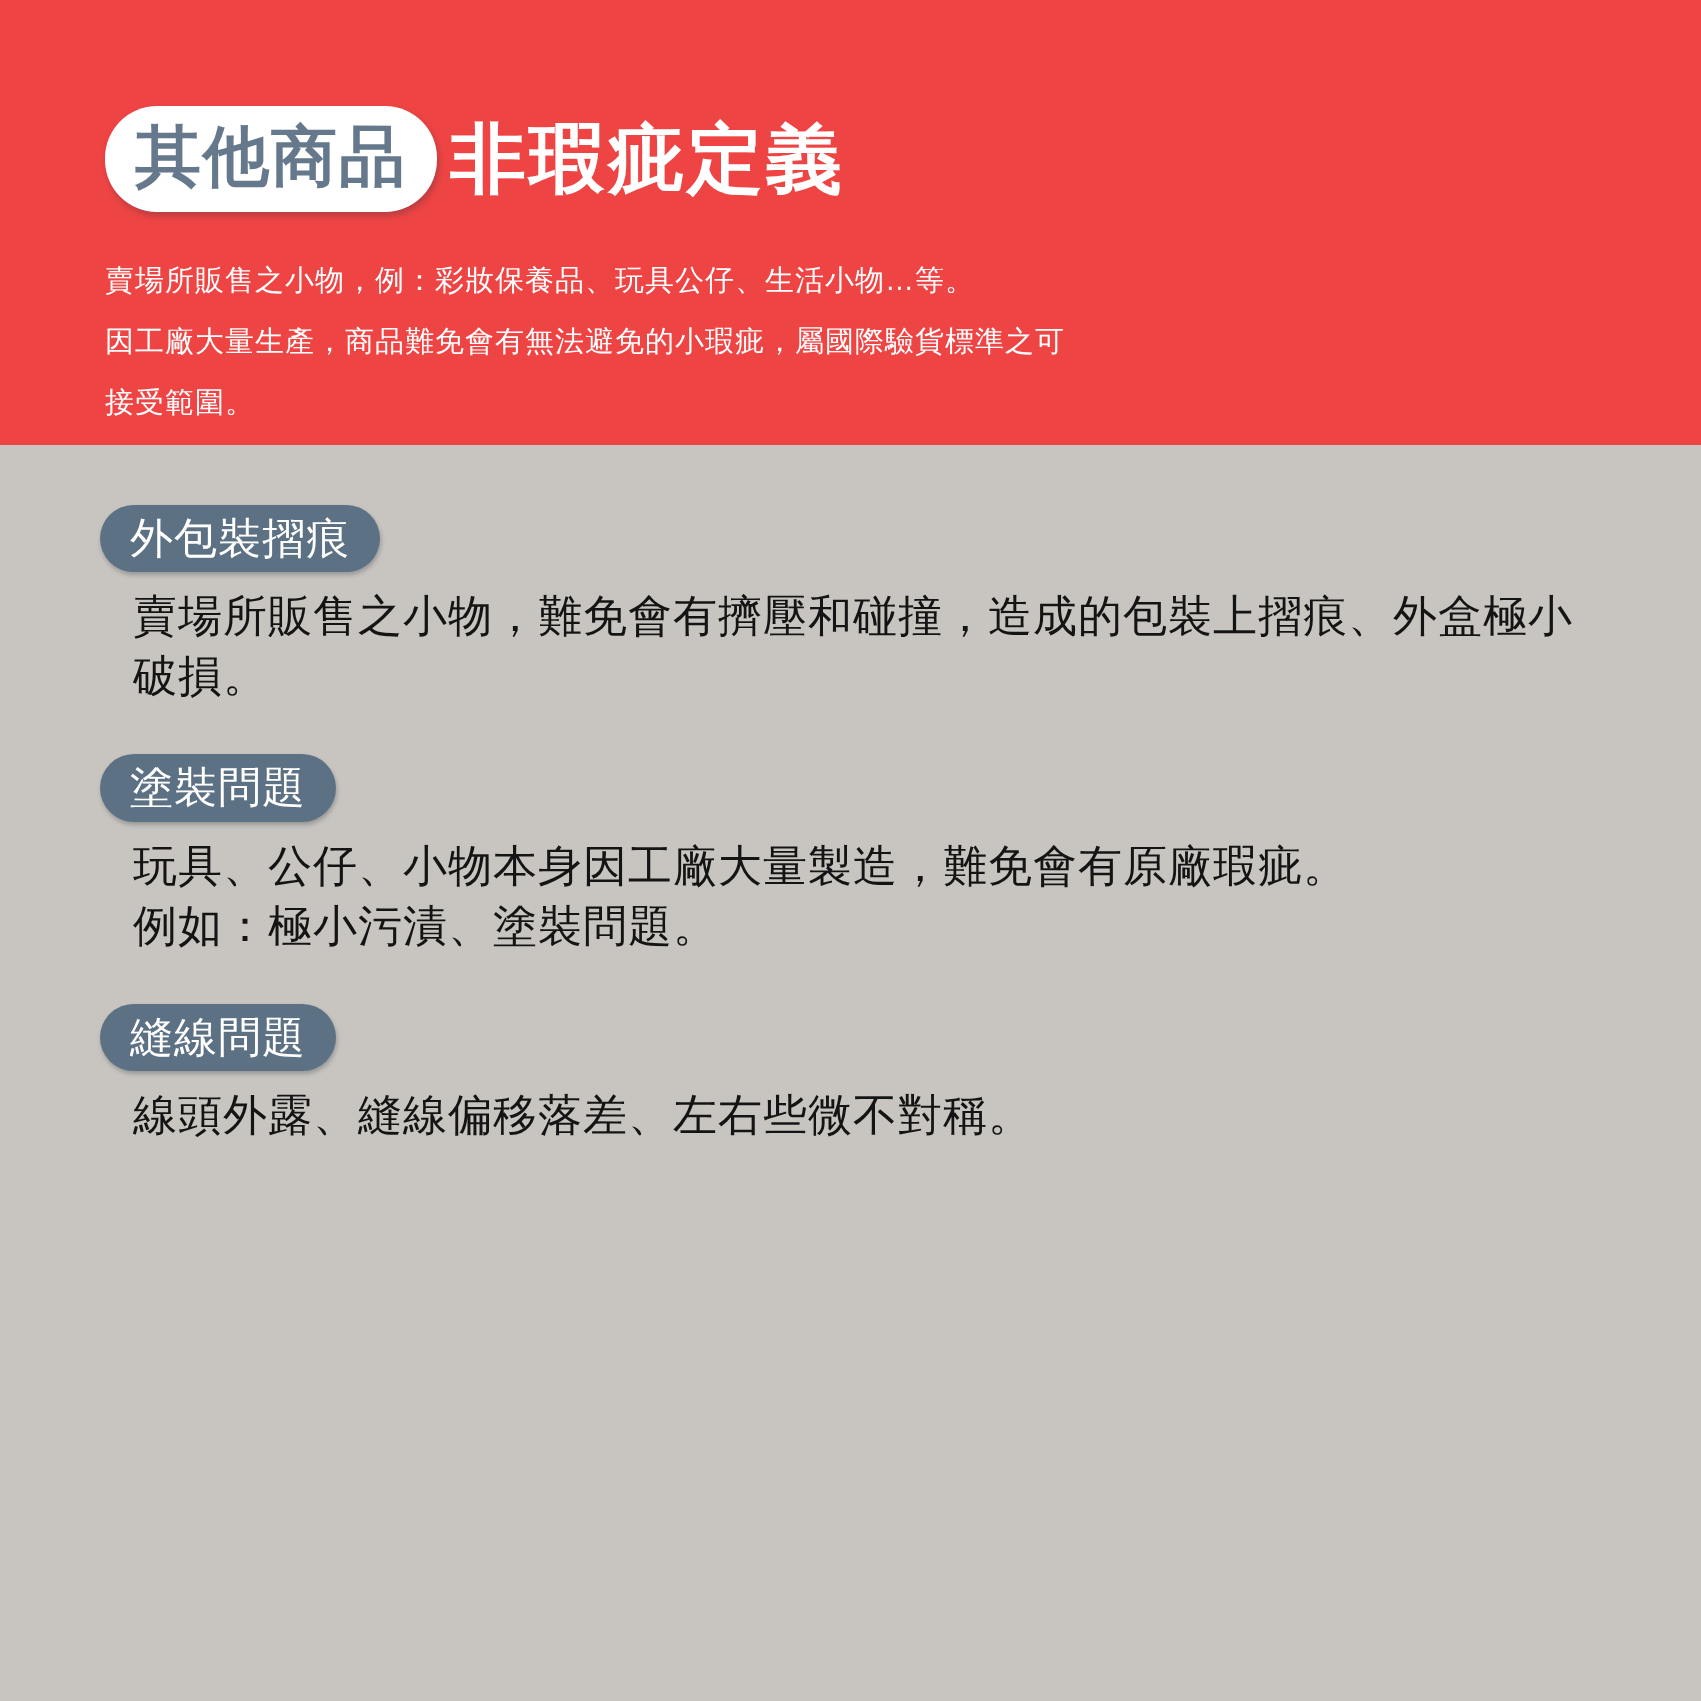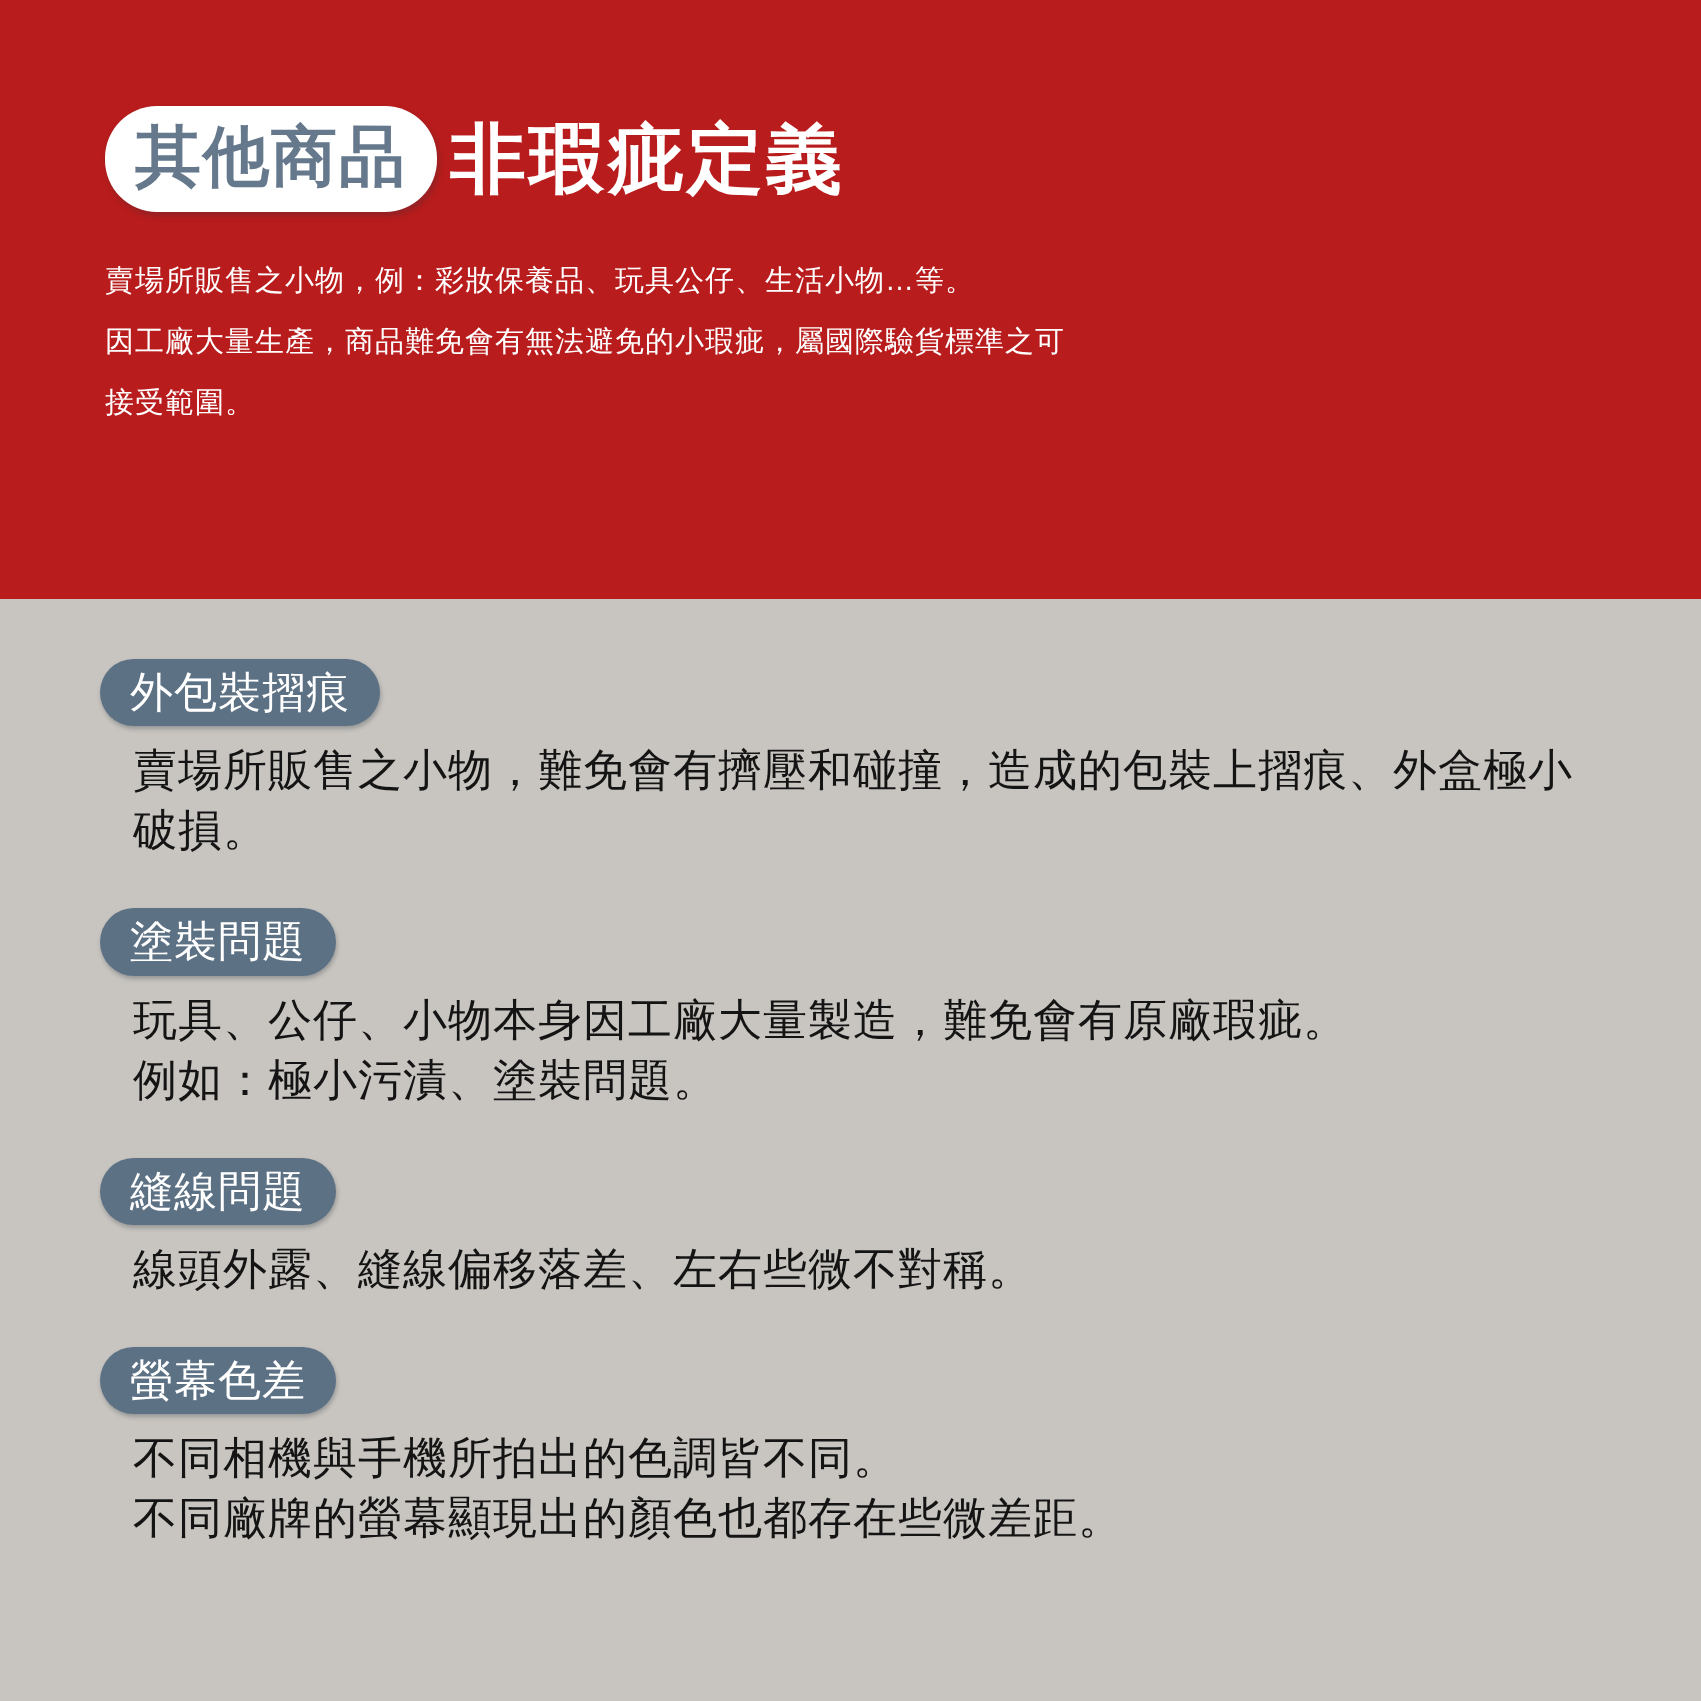--- a/index.html
+++ b/index.html
@@ -10,22 +10,22 @@
     height: 1701px;
     margin: 0 auto;
     overflow: hidden;
     background: #c8c5c0;
     font-family: "Liberation Sans", sans-serif;
   }
 
   
   .header {
     width: 100%;
-    height: 599px;
-    background: #b91c1c;
+    height: 445px;
+    background: #ef4444;
     padding: 106px 95px 12px 105px;
   }
   .title-row {
     display: flex;
     align-items: center;
     margin-bottom: 38px;
   }
   .category-pill {
     display: inline-flex;
     align-items: center;
@@ -136,24 +136,15 @@
     <div class="section">
       <span class="section-badge">
         <span>縫線問題</span>
       </span>
       <div class="section-text">
         <div class="line">線頭外露、縫線偏移落差、左右些微不對稱。</div>
       </div>
     </div>
 
 
-    <div class="section">
-      <span class="section-badge">
-        <span>螢幕色差</span>
-      </span>
-      <div class="section-text">
-        <div class="line">不同相機與手機所拍出的色調皆不同。</div>
-        <div class="line">不同廠牌的螢幕顯現出的顏色也都存在些微差距。</div>
-      </div>
-    </div>
 
   </div>
 </div>
 
 </body></html>

